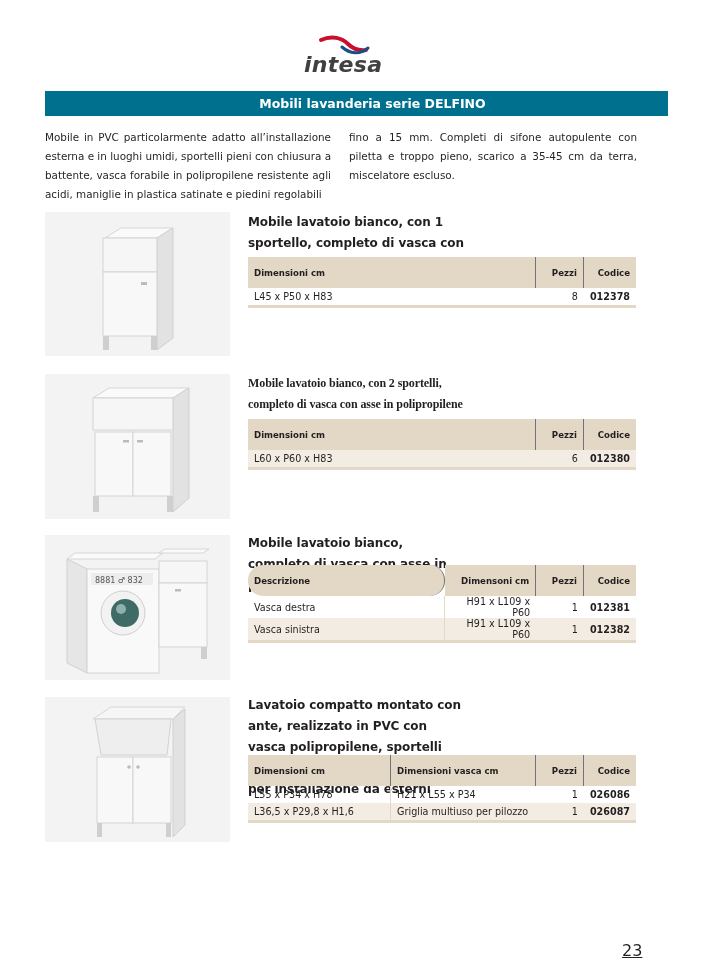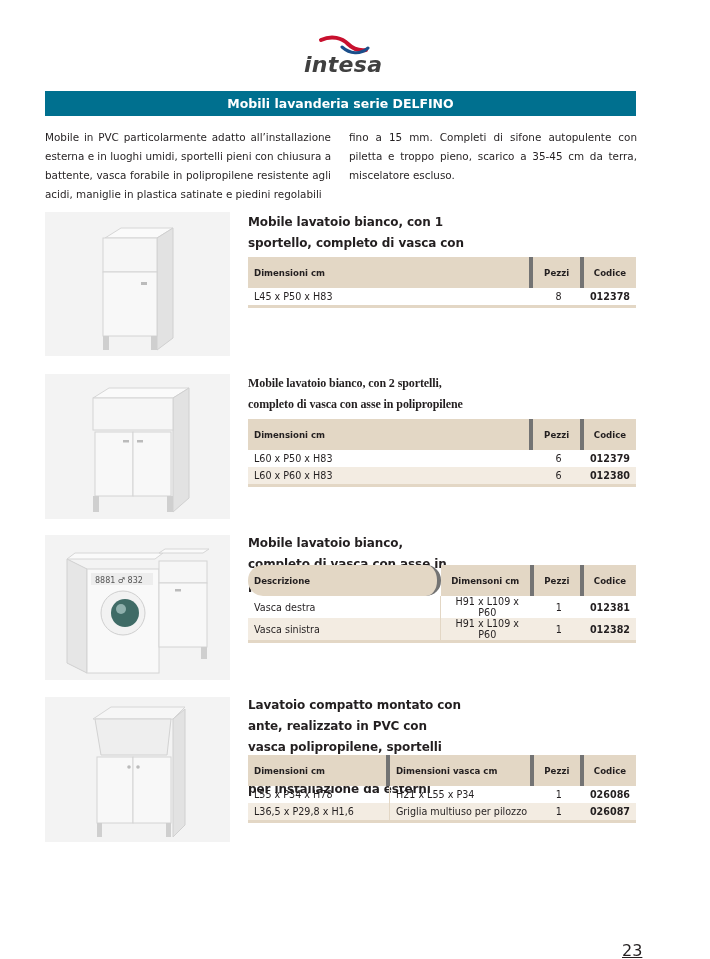--- a/index.html
+++ b/index.html
@@ -8,40 +8,40 @@
   .abs { position:absolute; }
 
   
   #logo { left:298px; top:34px; width:90px; height:50px; }
   #logo .word { position:absolute; left:6px; top:18px; font-family:"DejaVu Sans", sans-serif;
                 font-weight:bold; font-style:italic; font-size:22px; color:#404040; letter-spacing:0.3px; }
   #logo svg { position:absolute; left:20px; top:0; }
 
   
   #banner { left:45px; top:91px; width:591px; height:25px; background:#00708f;
-            color:#fff; font-weight:bold; font-size:12.5px; text-align:center; line-height:25px; }
+            color:#fff; font-weight:bold; font-size:12.5px; text-align:center; line-height:25px;padding-left:32px; }
 
   
   .intro { top:128px; font-size:10.4px; line-height:19px; text-align:justify; color:#231f20; }
   #intro-left { left:45px; width:286px; }
   #intro-right { left:349px; width:288px; }
 
   
   .prodimg { left:45px; width:185px; background:#f2f2f2; }
   .prodimg svg { width:100%; height:100%; display:block; }
 
   
   .pdesc { left:248px; font-weight:bold; font-size:12px; line-height:21px; color:#231f20; width:220px; letter-spacing:-0.1px; }
 
   
   table.pt { position:absolute; left:248px; width:388px; border-collapse:separate; border-spacing:0; font-size:9.6px; }
   table.pt th { background:#e3d7c5; font-weight:bold; font-size:8.6px; height:31px; padding:0 6px; text-align:left;
-                border-right:4px solid #737373; color:#231f20; }
+                border-right:1px solid #737373; color:#231f20; }
   table.pt th:last-child { border-right:none; }
-  table.pt th.c, table.pt td.c { text-align:center; }
+  table.pt th.c, table.pt td.c { text-align:right; }
   table.pt td { height:17px; padding:0 6px; color:#231f20; }
   table.pt tr.alt td { background:#f3ece2; }
   table.pt td.code { font-weight:bold; text-align:center; }
   table.pt tbody tr:last-child td { border-bottom:3px solid #e3d7c5; }
   table.pt td.div { border-right:1px solid #e3d7c5; }
 
   #pagenum { left:622px; top:941px; font-size:16px; color:#231f20;text-decoration:underline; }
 </style>
 </head>
 <body>
@@ -106,25 +106,20 @@
 <div class="abs pdesc" style="top:373px;font-family:Liberation Serif, serif;">Mobile lavatoio bianco, con 2 sportelli, completo di vasca con asse in polipropilene</div>
 <table class="pt" style="top:419px;">
   <thead>
     <tr>
       <th style="width:279px;">Dimensioni cm</th>
       <th class="c" style="width:35px;">Pezzi</th>
       <th class="c">Codice</th>
     </tr>
   </thead>
   <tbody>
-    <tr>
-      <td>L60 x P50 x H83</td>
-      <td class="c">6</td>
-      <td class="code">012379</td>
-    </tr>
     <tr class="alt">
       <td>L60 x P60 x H83</td>
       <td class="c">6</td>
       <td class="code">012380</td>
     </tr>
   </tbody>
 </table>
 
 <div class="abs prodimg" style="top:535px;height:145px;">
   <svg viewBox="0 0 185 145">

